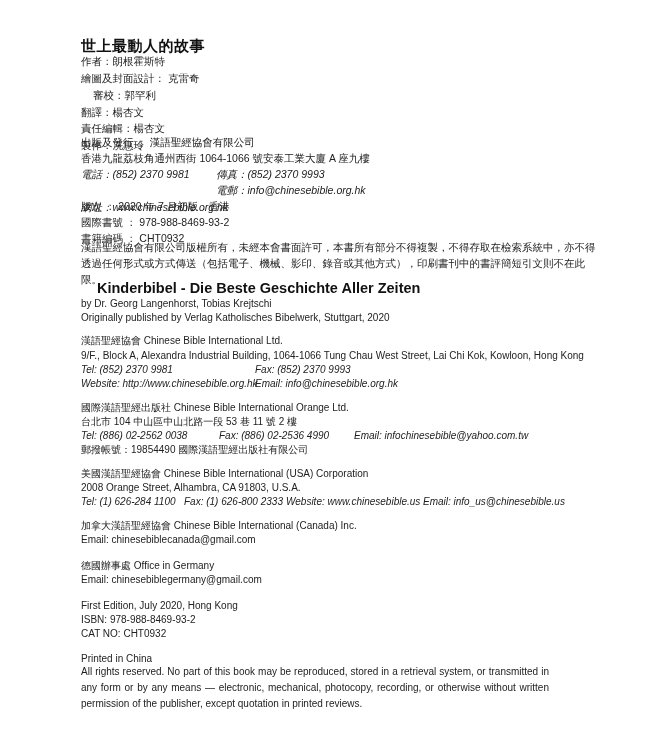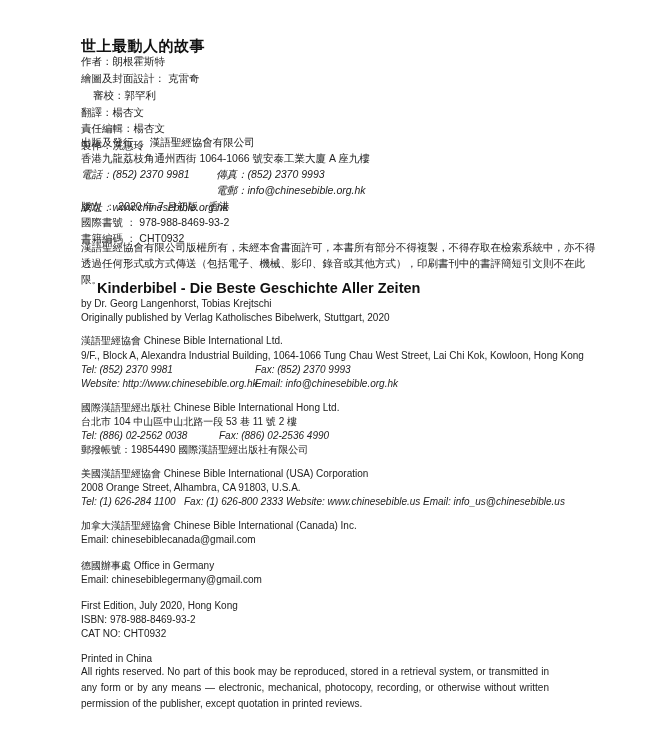--- a/index.html
+++ b/index.html
@@ -99,25 +99,26 @@
   <div class="abs en-line" style="top:349px;left:0;">9/F., Block A, Alexandra Industrial Building, 1064-1066 Tung Chau West Street, Lai Chi Kok, Kowloon, Hong Kong</div>
   <div class="abs en-line" style="top:363px;left:0;width:480px;height:14px;">
     <span class="col" style="left:0;">Tel: (852) 2370 9981</span>
     <span class="col" style="left:174px;">Fax: (852) 2370 9993</span>
   </div>
   <div class="abs en-line" style="top:377px;left:0;width:480px;height:14px;">
     <span class="col" style="left:0;">Website: http://www.chinesebible.org.hk</span>
     <span class="col" style="left:174px;">Email: info@chinesebible.org.hk</span>
   </div>
 
-  <div class="abs en-line" style="top:401px;left:0;">國際漢語聖經出版社 Chinese Bible International Hong Ltd.</div>
+  <div class="abs en-line" style="top:401px;left:0;">國際漢語聖經出版社 Chinese Bible International Orange Ltd.</div>
   <div class="abs en-line" style="top:415px;left:0;">台北市 104 中山區中山北路一段 53 巷 11 號 2 樓</div>
   <div class="abs en-line" style="top:429px;left:0;width:480px;height:14px;text-align:right;">
     <span class="col" style="left:0;">Tel: (886) 02-2562 0038</span>
     <span class="col" style="left:138px;">Fax: (886) 02-2536 4990</span>
+    <span class="col" style="left:273px;">Email: infochinesebible@yahoo.com.tw</span>
   </div>
   <div class="abs en-line" style="top:443px;left:0;">郵撥帳號：19854490 國際漢語聖經出版社有限公司</div>
 
   <div class="abs en-line" style="top:467px;left:0;">美國漢語聖經協會 Chinese Bible International (USA) Corporation</div>
   <div class="abs en-line" style="top:481px;left:0;">2008 Orange Street, Alhambra, CA 91803, U.S.A.</div>
   <div class="abs en-line" style="top:495px;left:0;width:480px;height:14px;">
     <span class="col" style="left:0;">Tel: (1) 626-284 1100</span>
     <span class="col" style="left:103px;">Fax: (1) 626-800 2333</span>
     <span class="col" style="left:205px;">Website: www.chinesebible.us</span>
     <span class="col" style="left:342px;">Email: info_us@chinesebible.us</span>

